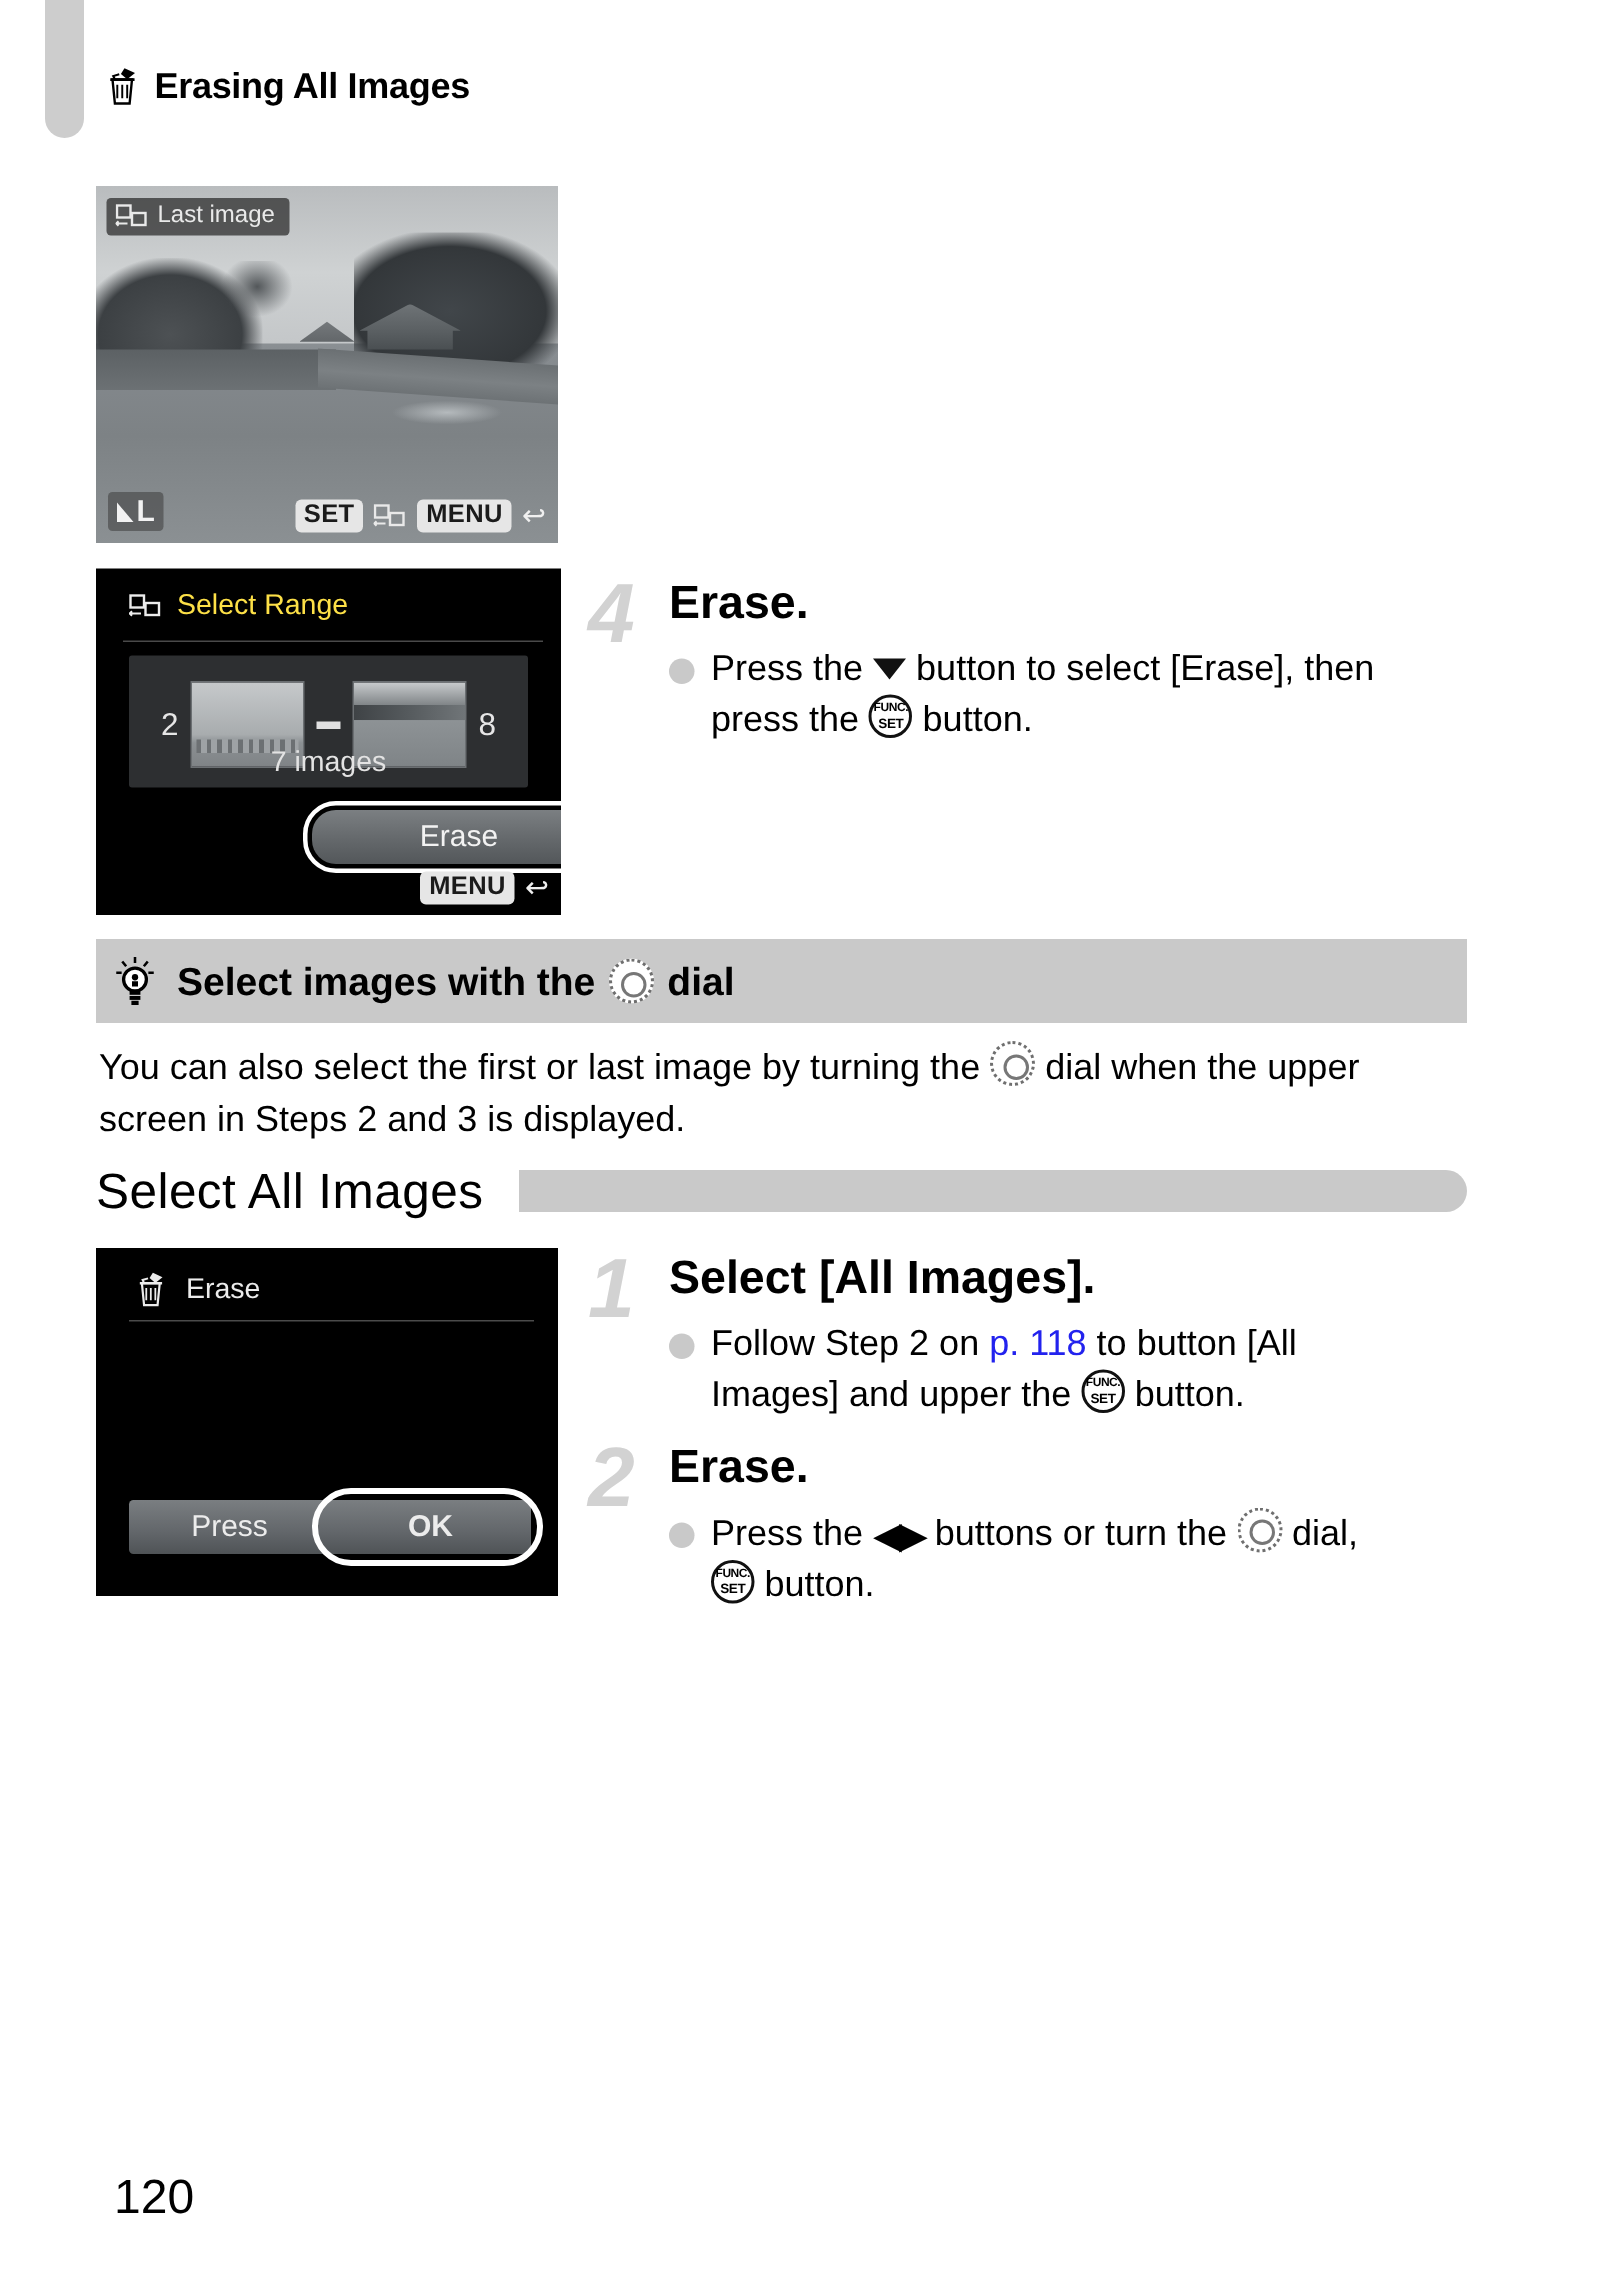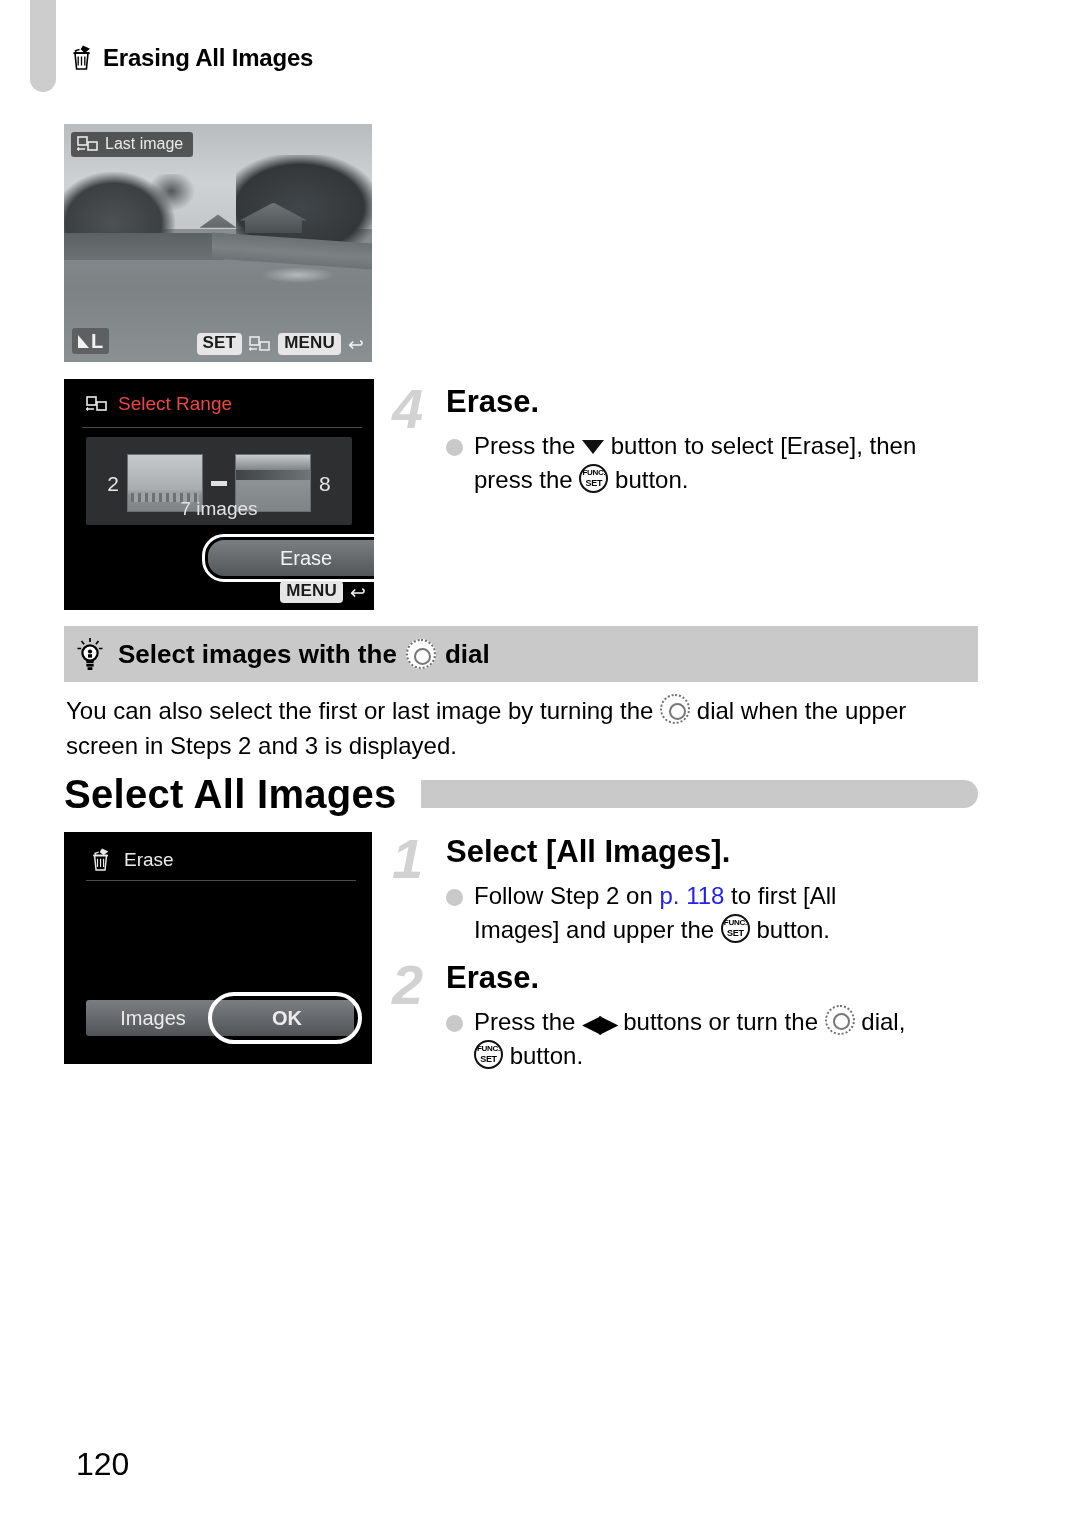--- a/index.html
+++ b/index.html
@@ -192,21 +192,21 @@
     border-left: 11px solid #f2f2f2;
     border-top: 13px solid transparent;
   }
   .q-L { color:#f2f2f2; font-size: 20px; font-weight: bold; line-height: 1; }
 
   
   .s2-title {
     position: absolute;
     left: 22px; top: 14px;
     display: flex; align-items: center; gap: 10px;
-    color: #ef4444; font-size: 19px;
+    color: #fde047; font-size: 19px;
   }
   .s2-rule {
     position: absolute;
     left: 18px; right: 12px; top: 48px;
     height: 1px; background: #4a4a4a;
   }
   .s2-panel {
     position: absolute;
     left: 22px; top: 58px; right: 22px; height: 88px;
     background: #2d2f31;
@@ -431,22 +431,22 @@
   .section-head {
     position: absolute;
     left: 64px; top: 776px;
     width: 914px;
     height: 36px;
     display: flex;
     align-items: center;
     gap: 24px;
   }
   .section-head .sh-text {
-    font-size: 40px;
-    font-weight: bold;
+    font-size: 33px;
+    font-weight: normal;
     letter-spacing: 0.3px;
     white-space: nowrap;
   }
   .section-head .sh-bar {
     flex: 1;
     height: 28px;
     background: #c9c9c9;
     border-radius: 0 14px 14px 0;
   }
 
@@ -613,35 +613,35 @@
         <path d="M13 0.5 l7 3.2 -5.2 4.2 -4.2 -3.6 z" fill="#ebebeb"></path>
         <path d="M9.5 4.5 l-4 1.2 1 2.0" fill="none" stroke="#ebebeb" stroke-width="1.4"></path>
       </svg>
     </span>
     <span>Erase</span>
   </div>
   <div class="s3-rule"></div>
 
 
   <div class="s3-buttons">
-    <div class="s3-btn cancel">Images</div>
+    <div class="s3-btn cancel">Press</div>
     <div class="s3-btn ok">OK</div>
   </div>
   <div class="s3-ok-sel"></div>
 </div>
 
 <div class="step" style="left:392px; top:836px; width:600px;">
   <div class="step-num">1</div>
   <div class="step-title">Select [All Images].</div>
   <div class="step-body">
     <span class="bullet"></span>
     <p>
       <span>Follow Step 2 on</span>
       <span class="link">p. 118</span>
-      <span>to first [All</span><br>
+      <span>to button [All</span><br>
       <span>Images] and upper the</span>
       <span class="inline-ic func-set">
         <span class="t1">FUNC.</span>
         <span class="t2">SET</span>
       </span>
       <span>button.</span>
     </p>
   </div>
 </div>
 

